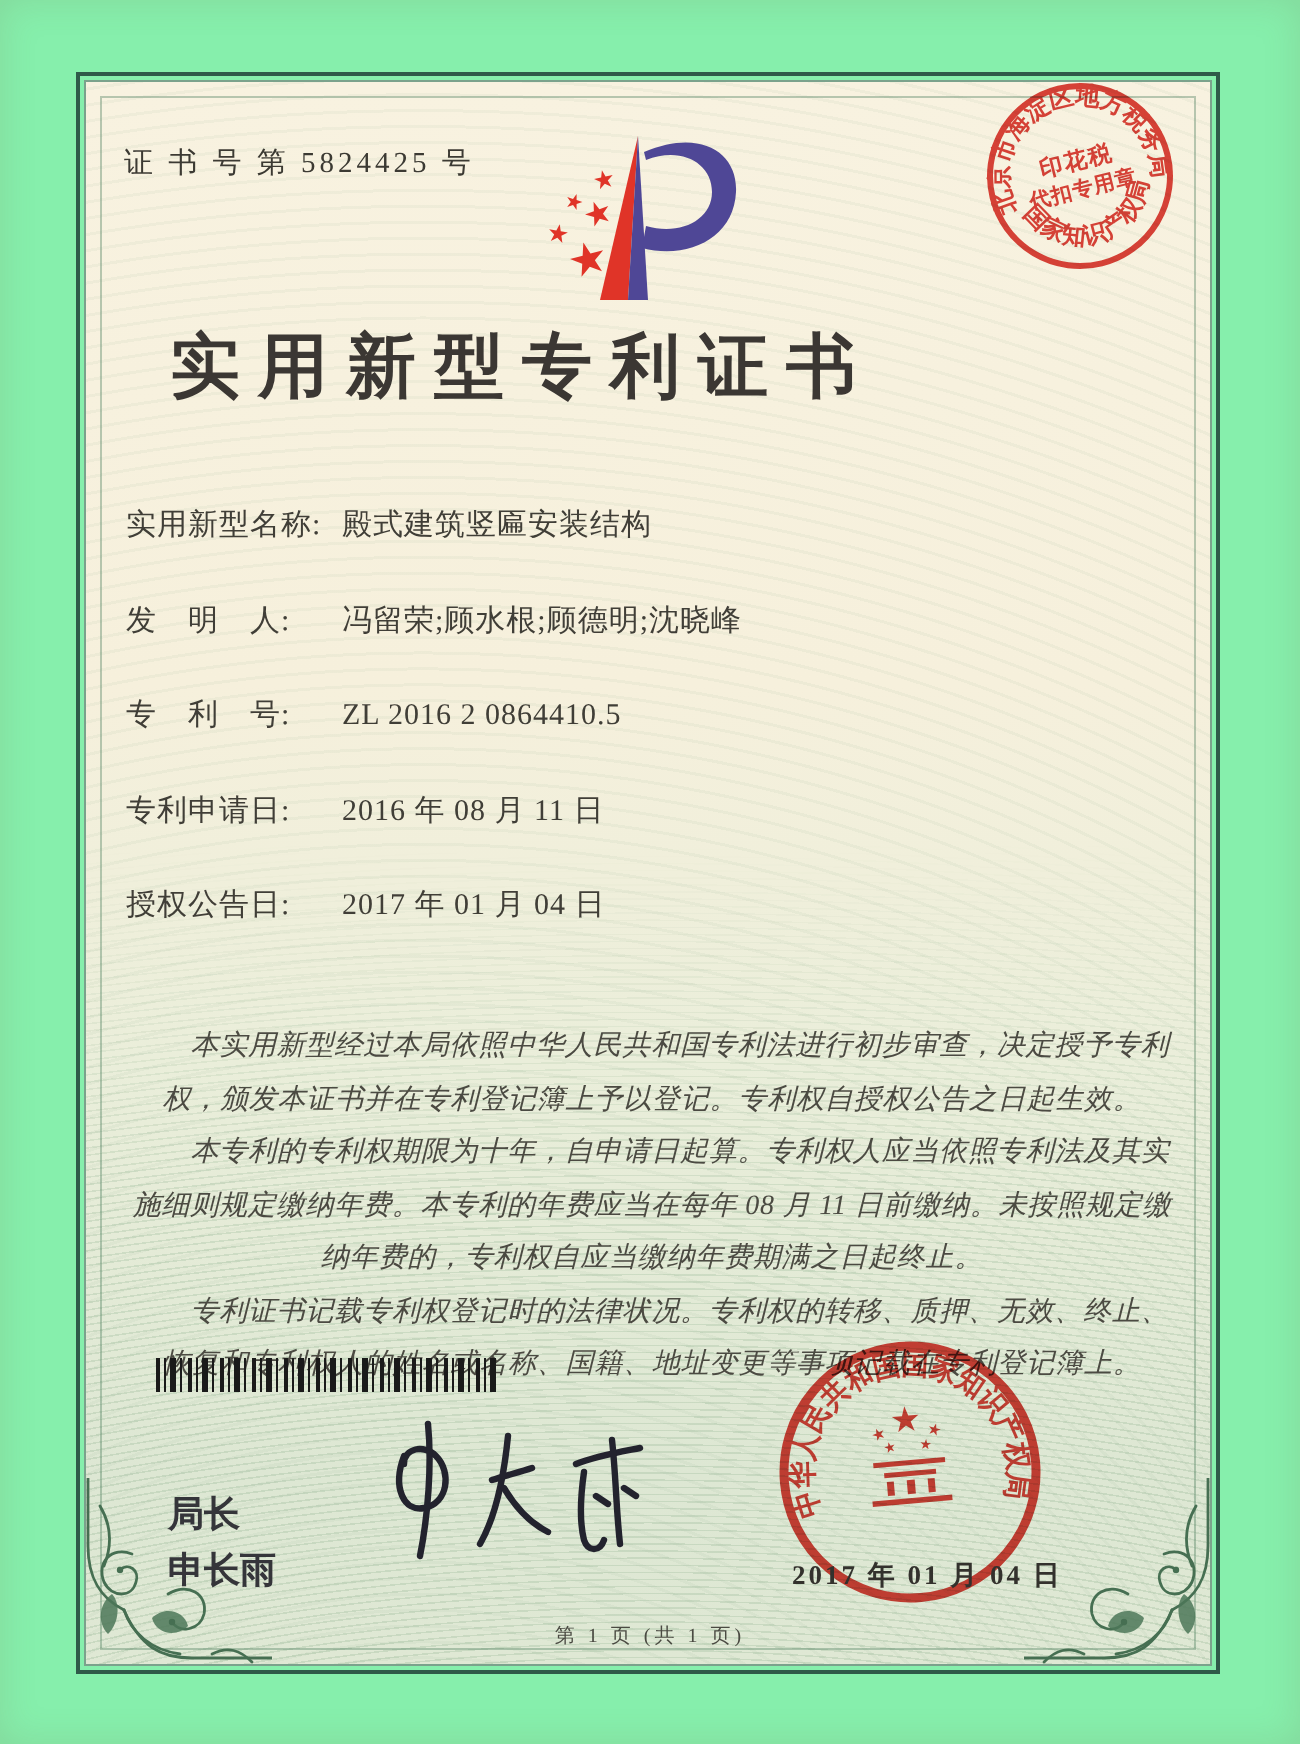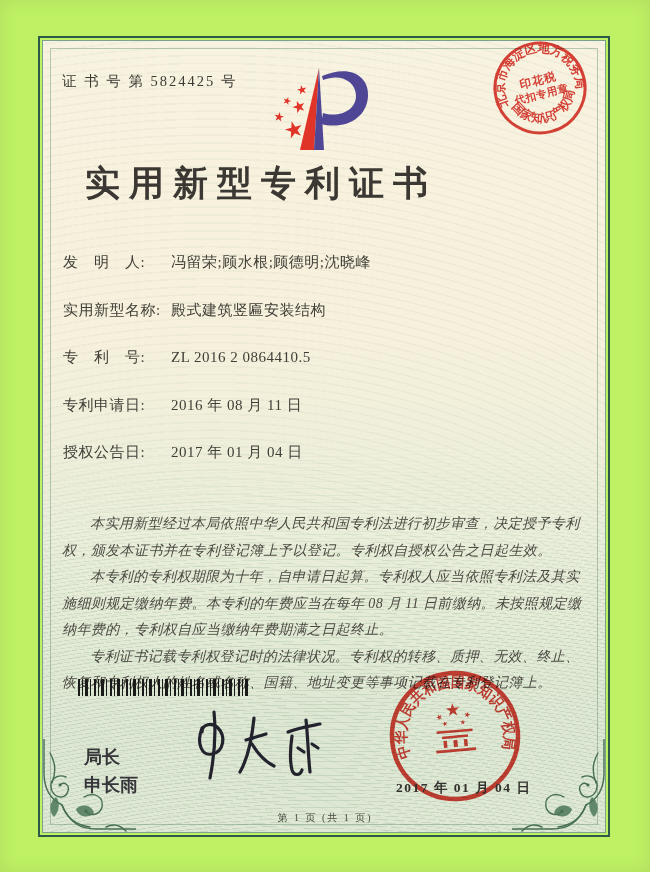--- a/index.html
+++ b/index.html
@@ -1,21 +1,21 @@
 <!DOCTYPE html>
 <html><head>
 <meta charset="utf-8">
 <style>
   * { margin:0; padding:0; box-sizing:border-box; }
   html,body { background:#e8e4d4; }
   body { font-family:"Liberation Serif","DejaVu Serif",serif; }
 
   .cert {
     position:relative; width:650px; height:872px; margin:0 auto;
-    background:#bef264;
+    background:#86efac;
     box-shadow: inset 0 0 18px rgba(120,110,80,.18);
     overflow:hidden;
   }
 
   
   .frame {
     position:absolute; left:38px; top:36px; width:572px; height:801px;
     border:2.5px solid #2f5a49;
   }
   .frame-inner {
@@ -76,21 +76,21 @@
                letter-spacing:.5px; white-space:nowrap; }
   .field-label { display:inline-block; min-width:106px; }
   .field-value { margin-left:2px; }
 
   
   .body-text {
     position:absolute; left:62px; top:511px; width:528px;
     font-size:14px; line-height:26.5px; color:#4b4a42; letter-spacing:.4px;
     font-style:italic;
   }
-  .body-text p { text-indent:2em; }
+  .body-text p { text-indent:2em;text-align:center; }
 
   
   .barcode { position:absolute; left:78px; top:679px; width:172px; height:17px;
     background:repeating-linear-gradient(90deg,#1a1a1a 0 2px,transparent 2px 4px,#1a1a1a 4px 5px,transparent 5px 7px,#1a1a1a 7px 10px,transparent 10px 12px,#1a1a1a 12px 13px,transparent 13px 16px);
   }
   .signer { position:absolute; left:84px; top:743px; font-size:18px; font-weight:600;
             color:#35353a; line-height:28px; }
   .signature-svg { position:absolute; left:188px; top:710px; }
 
   .footer {
@@ -167,24 +167,24 @@
     </text>
     <text class="seal-text" font-size="12">
       <textPath href="#taxBot" xlink:href="#taxBot" textLength="83" lengthAdjust="spacingAndGlyphs">国家知识产权局</textPath>
     </text>
     <text class="seal-text" x="50" y="46" font-size="11.5" text-anchor="middle" letter-spacing="1">印花税</text>
     <text class="seal-text" x="50" y="60" font-size="10.5" text-anchor="middle" letter-spacing="0.5">代扣专用章</text>
   </svg>
 
   <div class="fields">
     <div class="field-row">
+      <span class="field-label">实用新型名称:</span><span class="field-value">殿式建筑竖匾安装结构</span>
+    </div>
+    <div class="field-row">
       <span class="field-label">发　明　人:</span><span class="field-value">冯留荣;顾水根;顾德明;沈晓峰</span>
-    </div>
-    <div class="field-row">
-      <span class="field-label">实用新型名称:</span><span class="field-value">殿式建筑竖匾安装结构</span>
     </div>
     <div class="field-row">
       <span class="field-label">专　利　号:</span><span class="field-value">ZL 2016 2 0864410.5</span>
     </div>
     <div class="field-row">
       <span class="field-label">专利申请日:</span><span class="field-value">2016 年 08 月 11 日</span>
     </div>
     <div class="field-row">
       <span class="field-label">授权公告日:</span><span class="field-value">2017 年 01 月 04 日</span>
     </div>

